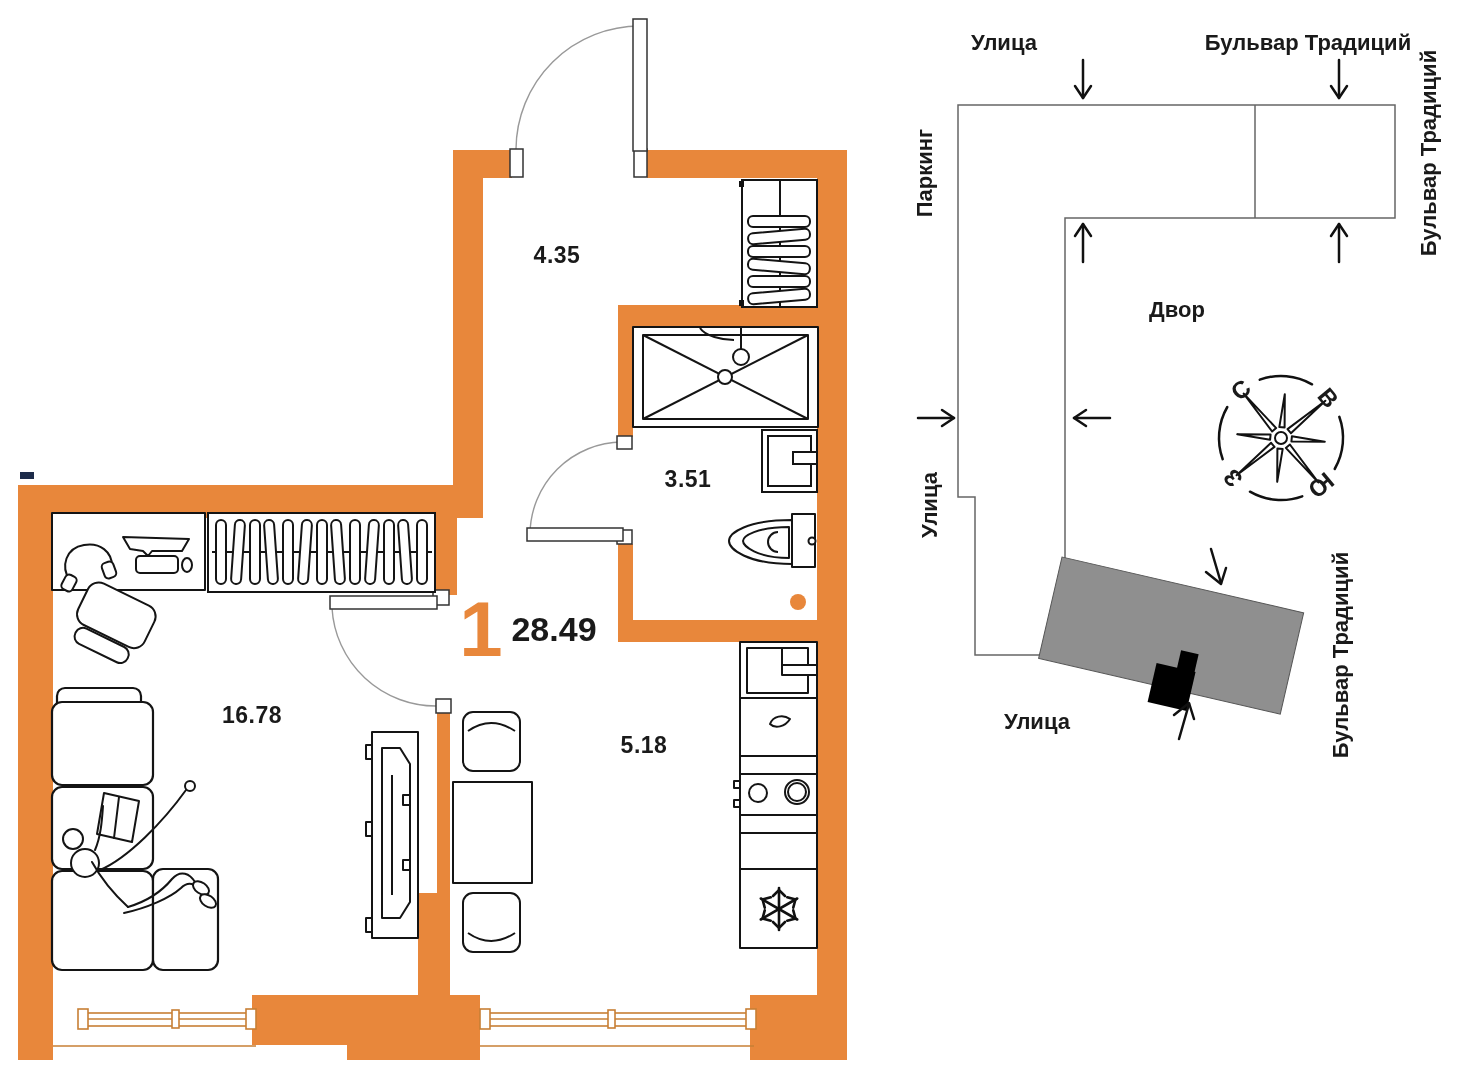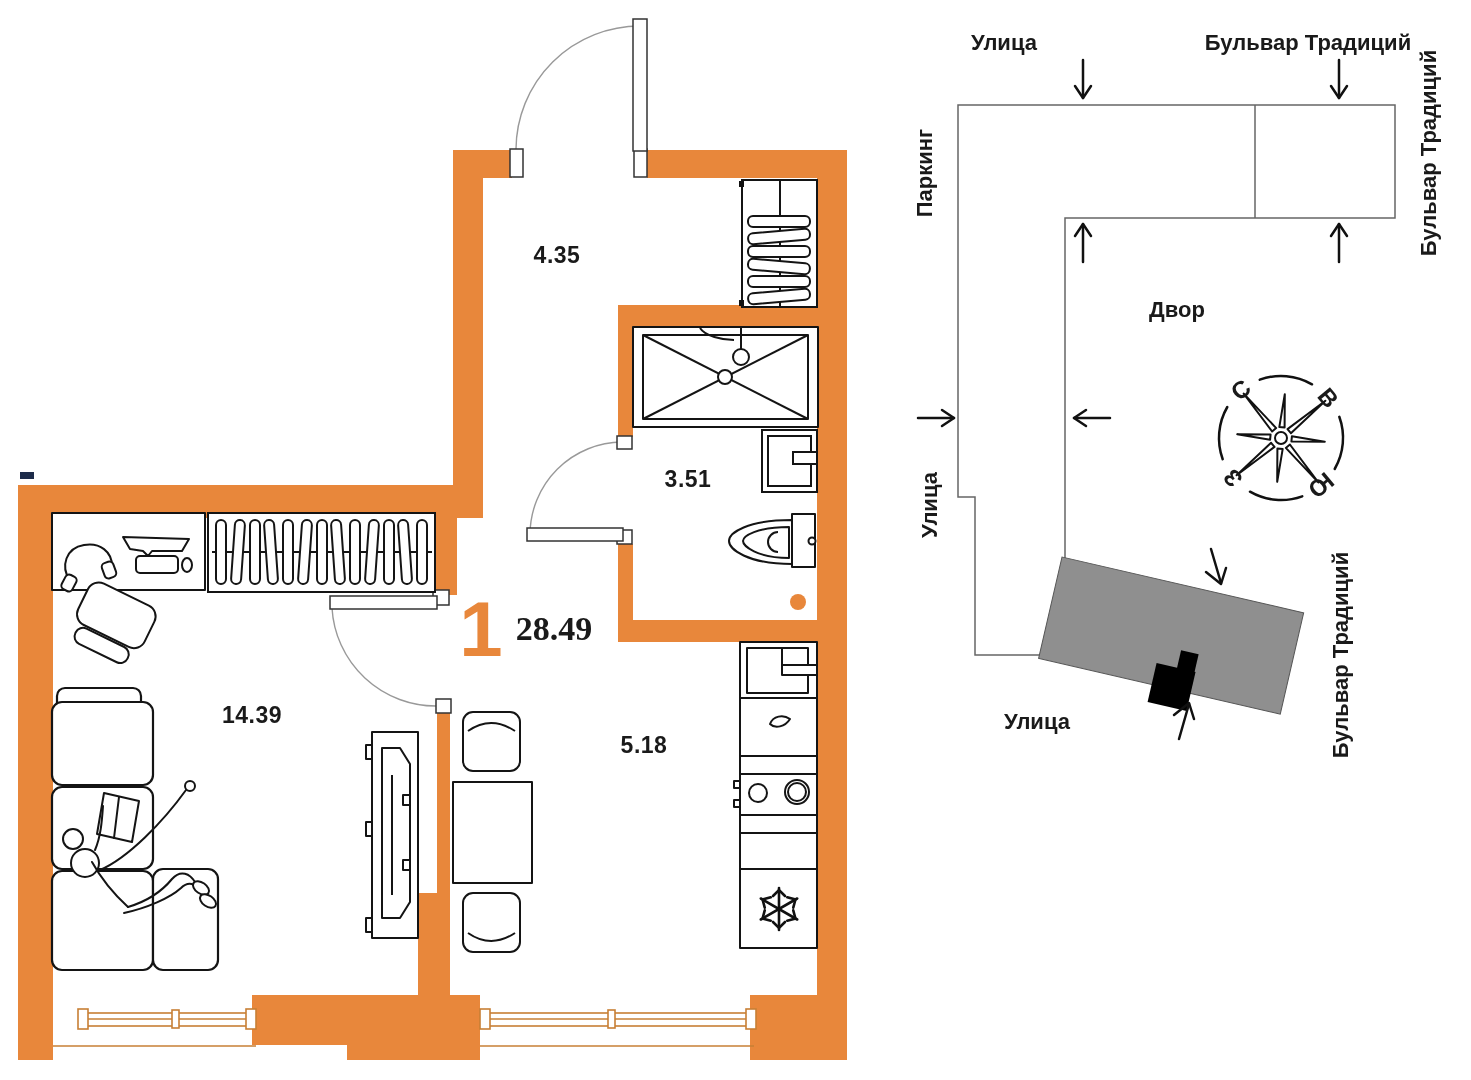--- a/index.html
+++ b/index.html
@@ -3,21 +3,21 @@
 <meta charset="utf-8">
 <style>
   html,body{margin:0;padding:0;background:#fff;}
   #stage{position:relative;width:1471px;height:1080px;background:#fff;overflow:hidden;
          font-family:"Liberation Sans",sans-serif;}
   #plan-svg{position:absolute;left:0;top:0;}
   .lbl{position:absolute;transform:translate(-50%,-50%);color:#1a1a1a;font-weight:700;
        white-space:nowrap;-webkit-font-smoothing:antialiased;}
   .area{font-size:23px;letter-spacing:.5px;}
   .apt-num{font-size:78px;font-weight:700;color:#E8873B;}
-  .total{font-size:34px;font-family:Liberation Serif, serif;}
+  .total{font-size:34px;}
   .site{font-size:22px;}
   .rot{transform:translate(-50%,-50%) rotate(-90deg);}
   .compass-letter{font-size:24px;font-weight:700;}
 </style>
 </head>
 <body>
 
 <div id="stage">
 
 <svg id="plan-svg" width="1471" height="1080" viewBox="0 0 1471 1080">
@@ -283,21 +283,21 @@
       <path d="M1287.5,429.1 L1325.4,400.7 L1290.9,433.2 Z"></path>
       <path d="M1289.9,444.5 L1318.3,482.4 L1285.8,447.9 Z"></path>
       <path d="M1274.5,446.9 L1236.6,475.3 L1271.1,442.8 Z"></path>
       <circle cx="1281" cy="438" r="6"></circle>
     </g>
   </g>
 </svg>
 
 <div class="lbl area" style="left:557px;top:255px">4.35</div>
 <div class="lbl area" style="left:688px;top:479px">3.51</div>
-<div class="lbl area" style="left:252px;top:715px">14.39</div>
+<div class="lbl area" style="left:252px;top:715px">16.78</div>
 <div class="lbl area" style="left:644px;top:745px">5.18</div>
 
 <div class="lbl apt-num" style="left:481px;top:629px">1</div>
 <div class="lbl total" style="left:554px;top:629px">28.49</div>
 
 <div class="lbl site" style="left:1004px;top:43px">Улица</div>
 <div class="lbl site" style="left:1308px;top:43px">Бульвар Традиций</div>
 <div class="lbl site rot" style="left:925px;top:173px">Паркинг</div>
 <div class="lbl site rot" style="left:1429px;top:153px">Бульвар Традиций</div>
 <div class="lbl site" style="left:1177px;top:310px">Двор</div>

